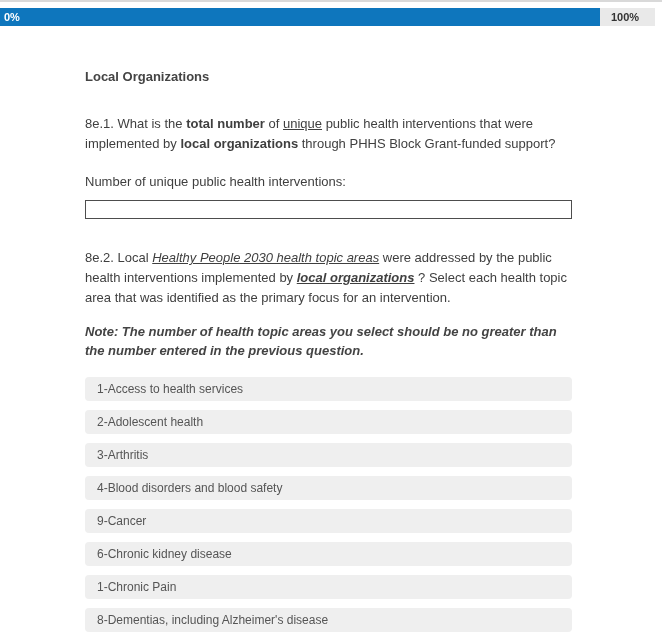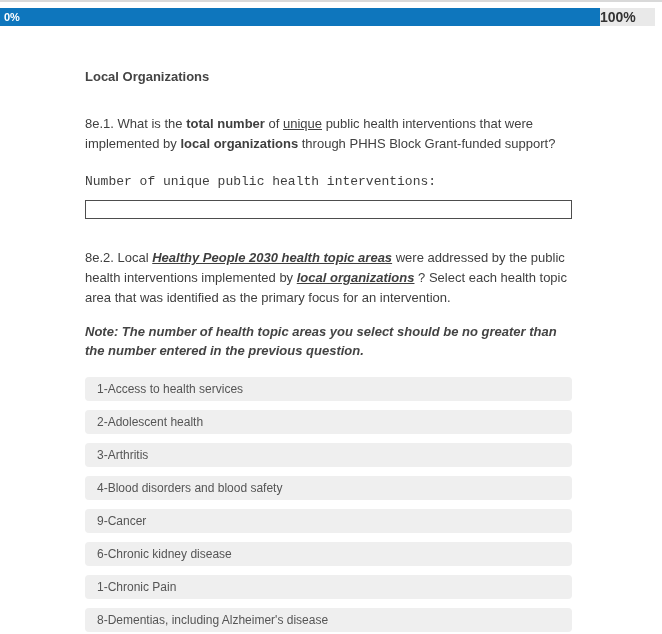--- a/index.html
+++ b/index.html
@@ -30,25 +30,25 @@
     font-size: 11px;
     font-weight: bold;
     line-height: 18px;
     padding-left: 4px;
     white-space: nowrap;
     overflow: hidden;
   }
   .progress-track {
     flex: 1;
     height: 100%;
-    font-size: 14px;
+    font-size: 11px;
     font-weight: bold;
     line-height: 18px;
     color: #333333;
-    text-align: left;
+    text-align: center;
     padding-right: 5px;
     white-space: nowrap;
   }
   
   .content {
     margin-left: 85px;
     width: 487px;
     color: #3f3f3f;
     font-size: 13px;
   }
@@ -60,21 +60,20 @@
     color: #444444;
   }
   .question {
     margin: 30px 0 0 0;
     line-height: 20px;
   }
   .q2 { margin-top: 29px; }
   .field-label {
     margin: 19px 0 0 0;
     line-height: 17px;
-    font-family: Liberation Mono, monospace;
   }
   .text-input {
     display: block;
     margin-top: 10px;
     width: 487px;
     height: 19px;
     border: 1px solid #4d4d4d;
     background: #ffffff;
     font-family: "Liberation Sans", "DejaVu Sans", sans-serif;
     font-size: 12px;
@@ -103,21 +102,21 @@
     line-height: 24px;
     color: #555555;
     padding-left: 12px;
     cursor: pointer;
     overflow: hidden;
     white-space: nowrap;
   }
   
   .fmt-b  { font-weight: bold; }
   .fmt-u  { text-decoration: underline; }
-  .fmt-iu { font-style: italic; text-decoration: underline; font-weight: bold; }
+  .fmt-iu { font-style: italic; text-decoration: underline; }
   .fmt-biu{ font-weight: bold; font-style: italic; text-decoration: underline; }
 </style>
 </head>
 <body>
 
 <div class="top-rule"></div>
 
 <div class="progress-wrap">
   <div class="progress-fill" style="width: 91.6%; background: rgb(14, 118, 189);">
     <span>0%</span>

